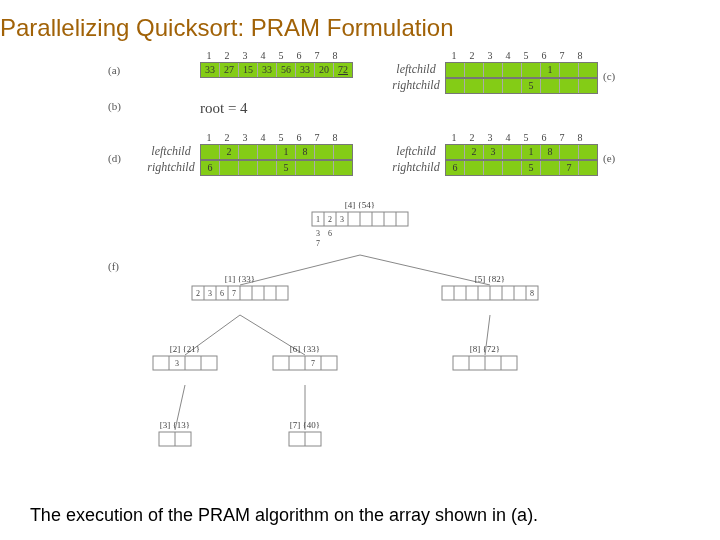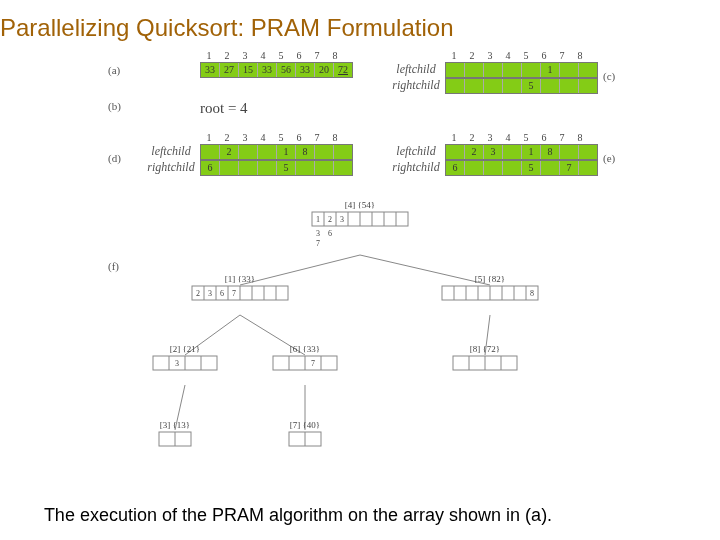--- a/index.html
+++ b/index.html
@@ -22,21 +22,20 @@
     color: #a16207;
   }
   .caption {
     position: absolute;
     bottom: 14px;
     left: 0;
     width: 568px;
     text-align: center;
     font-size: 18px;
     color: #000;
-    padding-left: 14px;
   }
   .fig-label {
     position: absolute;
     font-family: "Times New Roman", serif;
     font-size: 11px;
     color: #555;
   }
   .idxrow {
     position: absolute;
     display: flex;

